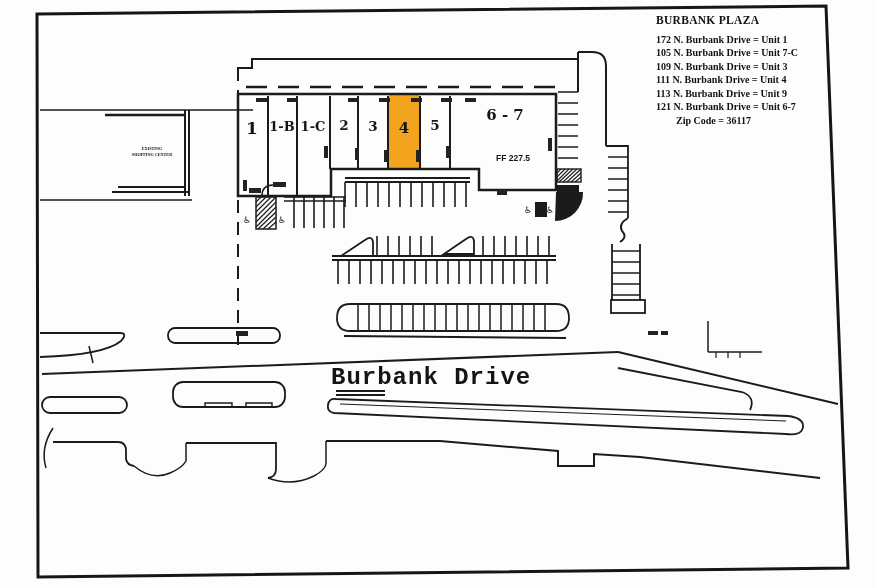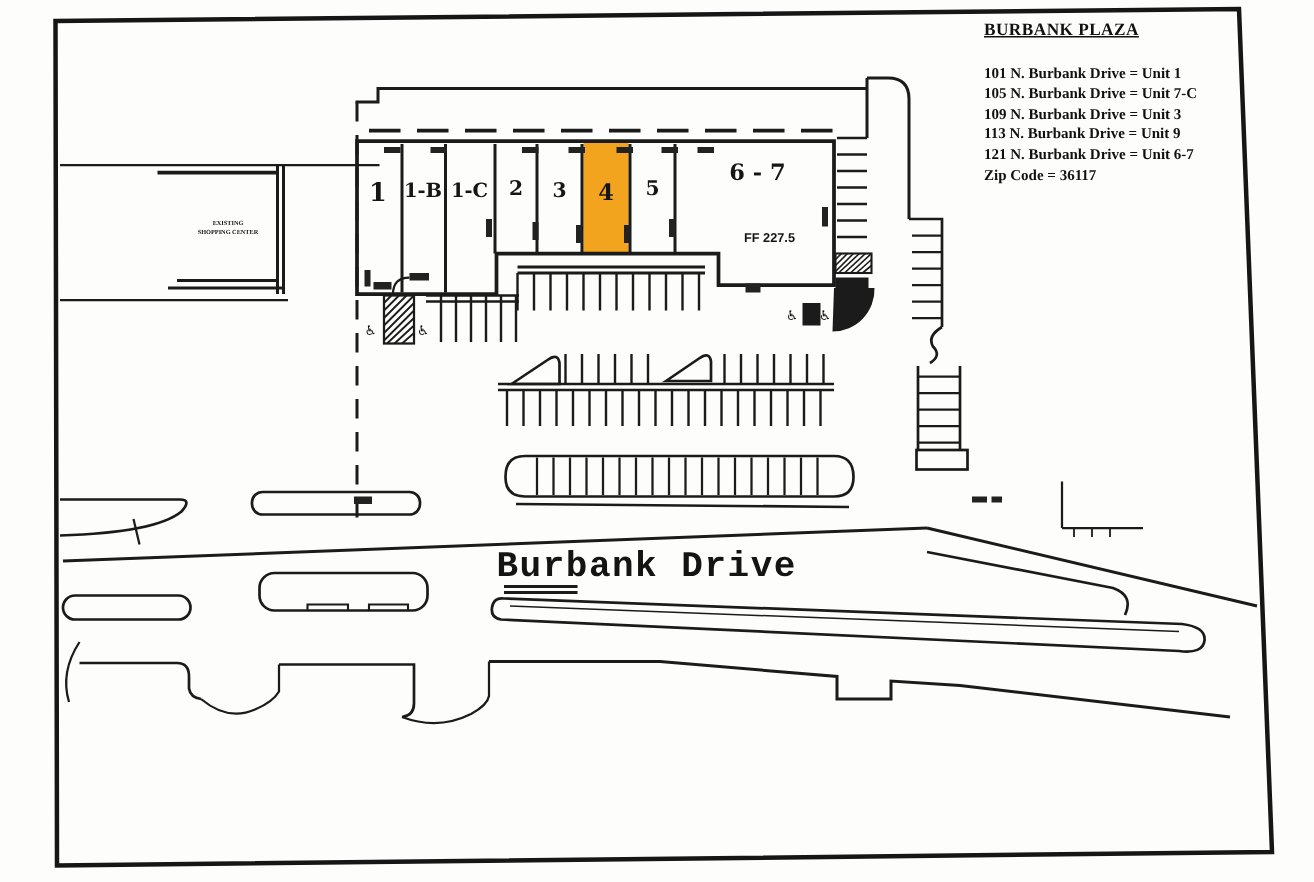--- a/index.html
+++ b/index.html
@@ -1,23 +1,23 @@
 <!DOCTYPE html>
 <html><head>
 <meta charset="utf-8">
 <style>
   html,body{margin:0;padding:0;background:#fbfbf8;}
   .stage{position:relative;width:876px;height:588px;background:#fdfdfb;overflow:hidden;
          font-family:"Liberation Serif",serif;}
   .stage svg{position:absolute;left:0;top:0;}
   .legend{position:absolute;left:656px;top:14px;width:176px;color:#111;}
-  .legend .lg-title{font-size:11.5px;font-weight:bold;text-decoration:underline;
-                    letter-spacing:.3px;margin-bottom:17px;}
+  .legend .lg-title{font-size:11.5px;font-weight:bold;
+                    letter-spacing:.3px;margin-bottom:7px;}
   .legend .lg-line{font-size:10px;font-weight:bold;line-height:13.4px;white-space:nowrap;}
-  .legend .lg-zip{font-size:10px;font-weight:bold;line-height:13.4px;margin-top:1px;}
+  .legend .lg-zip{font-size:10px;font-weight:bold;line-height:13.4px;margin-top:1px;margin-left:20px;}
 </style>
 </head>
 <body>
 
 <div class="stage">
 
 <svg width="876" height="588" viewBox="0 0 876 588">
 
   <path d="M37 14 L826 6 L848 568 L38 577 Z" fill="none" stroke="#161616" stroke-width="3"></path>
 
@@ -157,21 +157,22 @@
     <rect x="249" y="188" width="12" height="5"></rect>
     <rect x="648" y="331" width="10" height="4"></rect>
     <rect x="661" y="331" width="7" height="4"></rect>
   </g>
 
   <text x="331" y="384" font-family="Liberation Mono, monospace" font-weight="bold" font-size="24" letter-spacing="1" fill="#141414">Burbank Drive</text>
 </svg>
 
   <div class="legend">
     <div class="lg-title">BURBANK PLAZA</div>
-    <div class="lg-line">101 N. Burbank Drive = Unit 1</div>
+    <div class="lg-line">172 N. Burbank Drive = Unit 1</div>
     <div class="lg-line">105 N. Burbank Drive = Unit 7-C</div>
     <div class="lg-line">109 N. Burbank Drive = Unit 3</div>
+    <div class="lg-line">111 N. Burbank Drive = Unit 4</div>
     <div class="lg-line">113 N. Burbank Drive = Unit 9</div>
     <div class="lg-line">121 N. Burbank Drive = Unit 6-7</div>
     <div class="lg-zip">Zip Code = 36117</div>
   </div>
 
 </div>
 
 </body></html>

